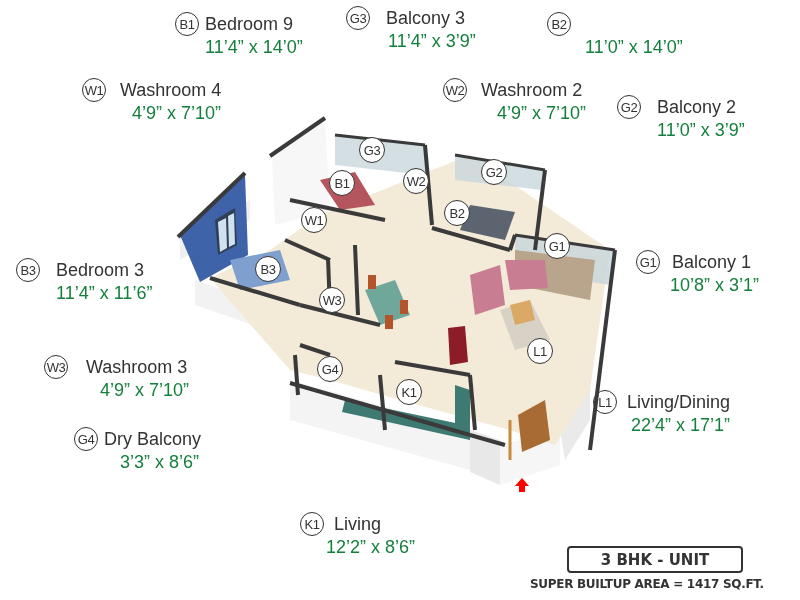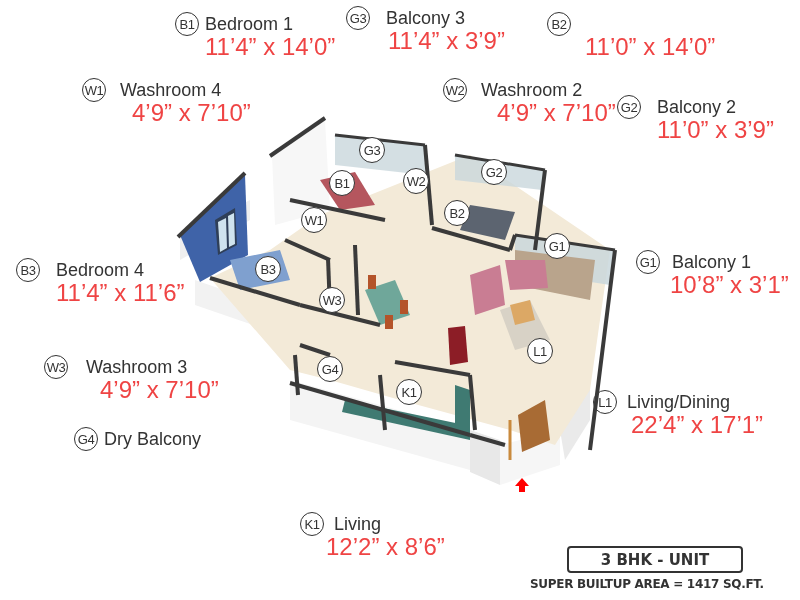--- a/index.html
+++ b/index.html
@@ -9,21 +9,21 @@
   .legend {
     position: absolute;
     display: block;
   }
   .legend .row1 {
     display: flex; align-items: center; gap: 6px;
     font-size: 18px; line-height: 22px; color: #333;
     white-space: nowrap;
   }
   .legend .dims {
-    font-size: 24px; line-height: 22px; color: #ef4444;
+    font-size: 18px; line-height: 22px; color: #15803d;
     white-space: nowrap;
   }
   .badge {
     display: inline-flex; align-items: center; justify-content: center;
     width: 24px; height: 24px; border-radius: 50%;
     border: 1.6px solid #333; background: #fff;
     font-size: 13px; line-height: 1; color: #333;
     letter-spacing: -0.5px;
   }
 
@@ -51,21 +51,21 @@
     font-family: "DejaVu Sans", sans-serif; font-weight: bold; font-size: 12px; color: #333;
     letter-spacing: -0.3px; white-space: nowrap;
   }
 </style>
 </head>
 <body>
 
 <div class="legend" style="left:175px; top:12px;">
   <div class="row1">
       <span class="badge">B1</span>
-      <span>Bedroom 1</span>
+      <span>Bedroom 9</span>
     </div>
   <div class="dims" style="padding-left:30px;">11’4” x 14’0”</div>
 </div>
 
 <div class="legend" style="left:346px; top:6px;">
   <div class="row1">
       <span class="badge">G3</span>
       <span style="padding-left:10px;">Balcony 3</span>
     </div>
   <div class="dims" style="padding-left:42px;text-align:center;">11’4” x 3’9”</div>
@@ -98,21 +98,21 @@
   <div class="row1">
       <span class="badge">G2</span>
       <span style="padding-left:10px;">Balcony 2</span>
     </div>
   <div class="dims" style="padding-left:40px;">11’0” x 3’9”</div>
 </div>
 
 <div class="legend" style="left:16px; top:258px;">
   <div class="row1">
       <span class="badge">B3</span>
-      <span style="padding-left:10px;">Bedroom 4</span>
+      <span style="padding-left:10px;">Bedroom 3</span>
     </div>
   <div class="dims" style="padding-left:40px;">11’4” x 11’6”</div>
 </div>
 
 <div class="legend" style="left:636px; top:250px;">
   <div class="row1">
       <span class="badge">G1</span>
       <span style="padding-left:6px;">Balcony 1</span>
     </div>
   <div class="dims" style="padding-left:34px;">10’8” x 3’1”</div>
@@ -132,20 +132,21 @@
       <span style="padding-left:4px;">Living/Dining</span>
     </div>
   <div class="dims" style="padding-left:38px;">22’4” x 17’1”</div>
 </div>
 
 <div class="legend" style="left:74px; top:427px;">
   <div class="row1">
       <span class="badge">G4</span>
       <span>Dry Balcony</span>
     </div>
+  <div class="dims" style="padding-left:46px;">3’3” x 8’6”</div>
 </div>
 
 <div class="legend" style="left:300px; top:512px;">
   <div class="row1">
       <span class="badge">K1</span>
       <span style="padding-left:4px;">Living</span>
     </div>
   <div class="dims" style="padding-left:26px;">12’2” x 8’6”</div>
 </div>
 

